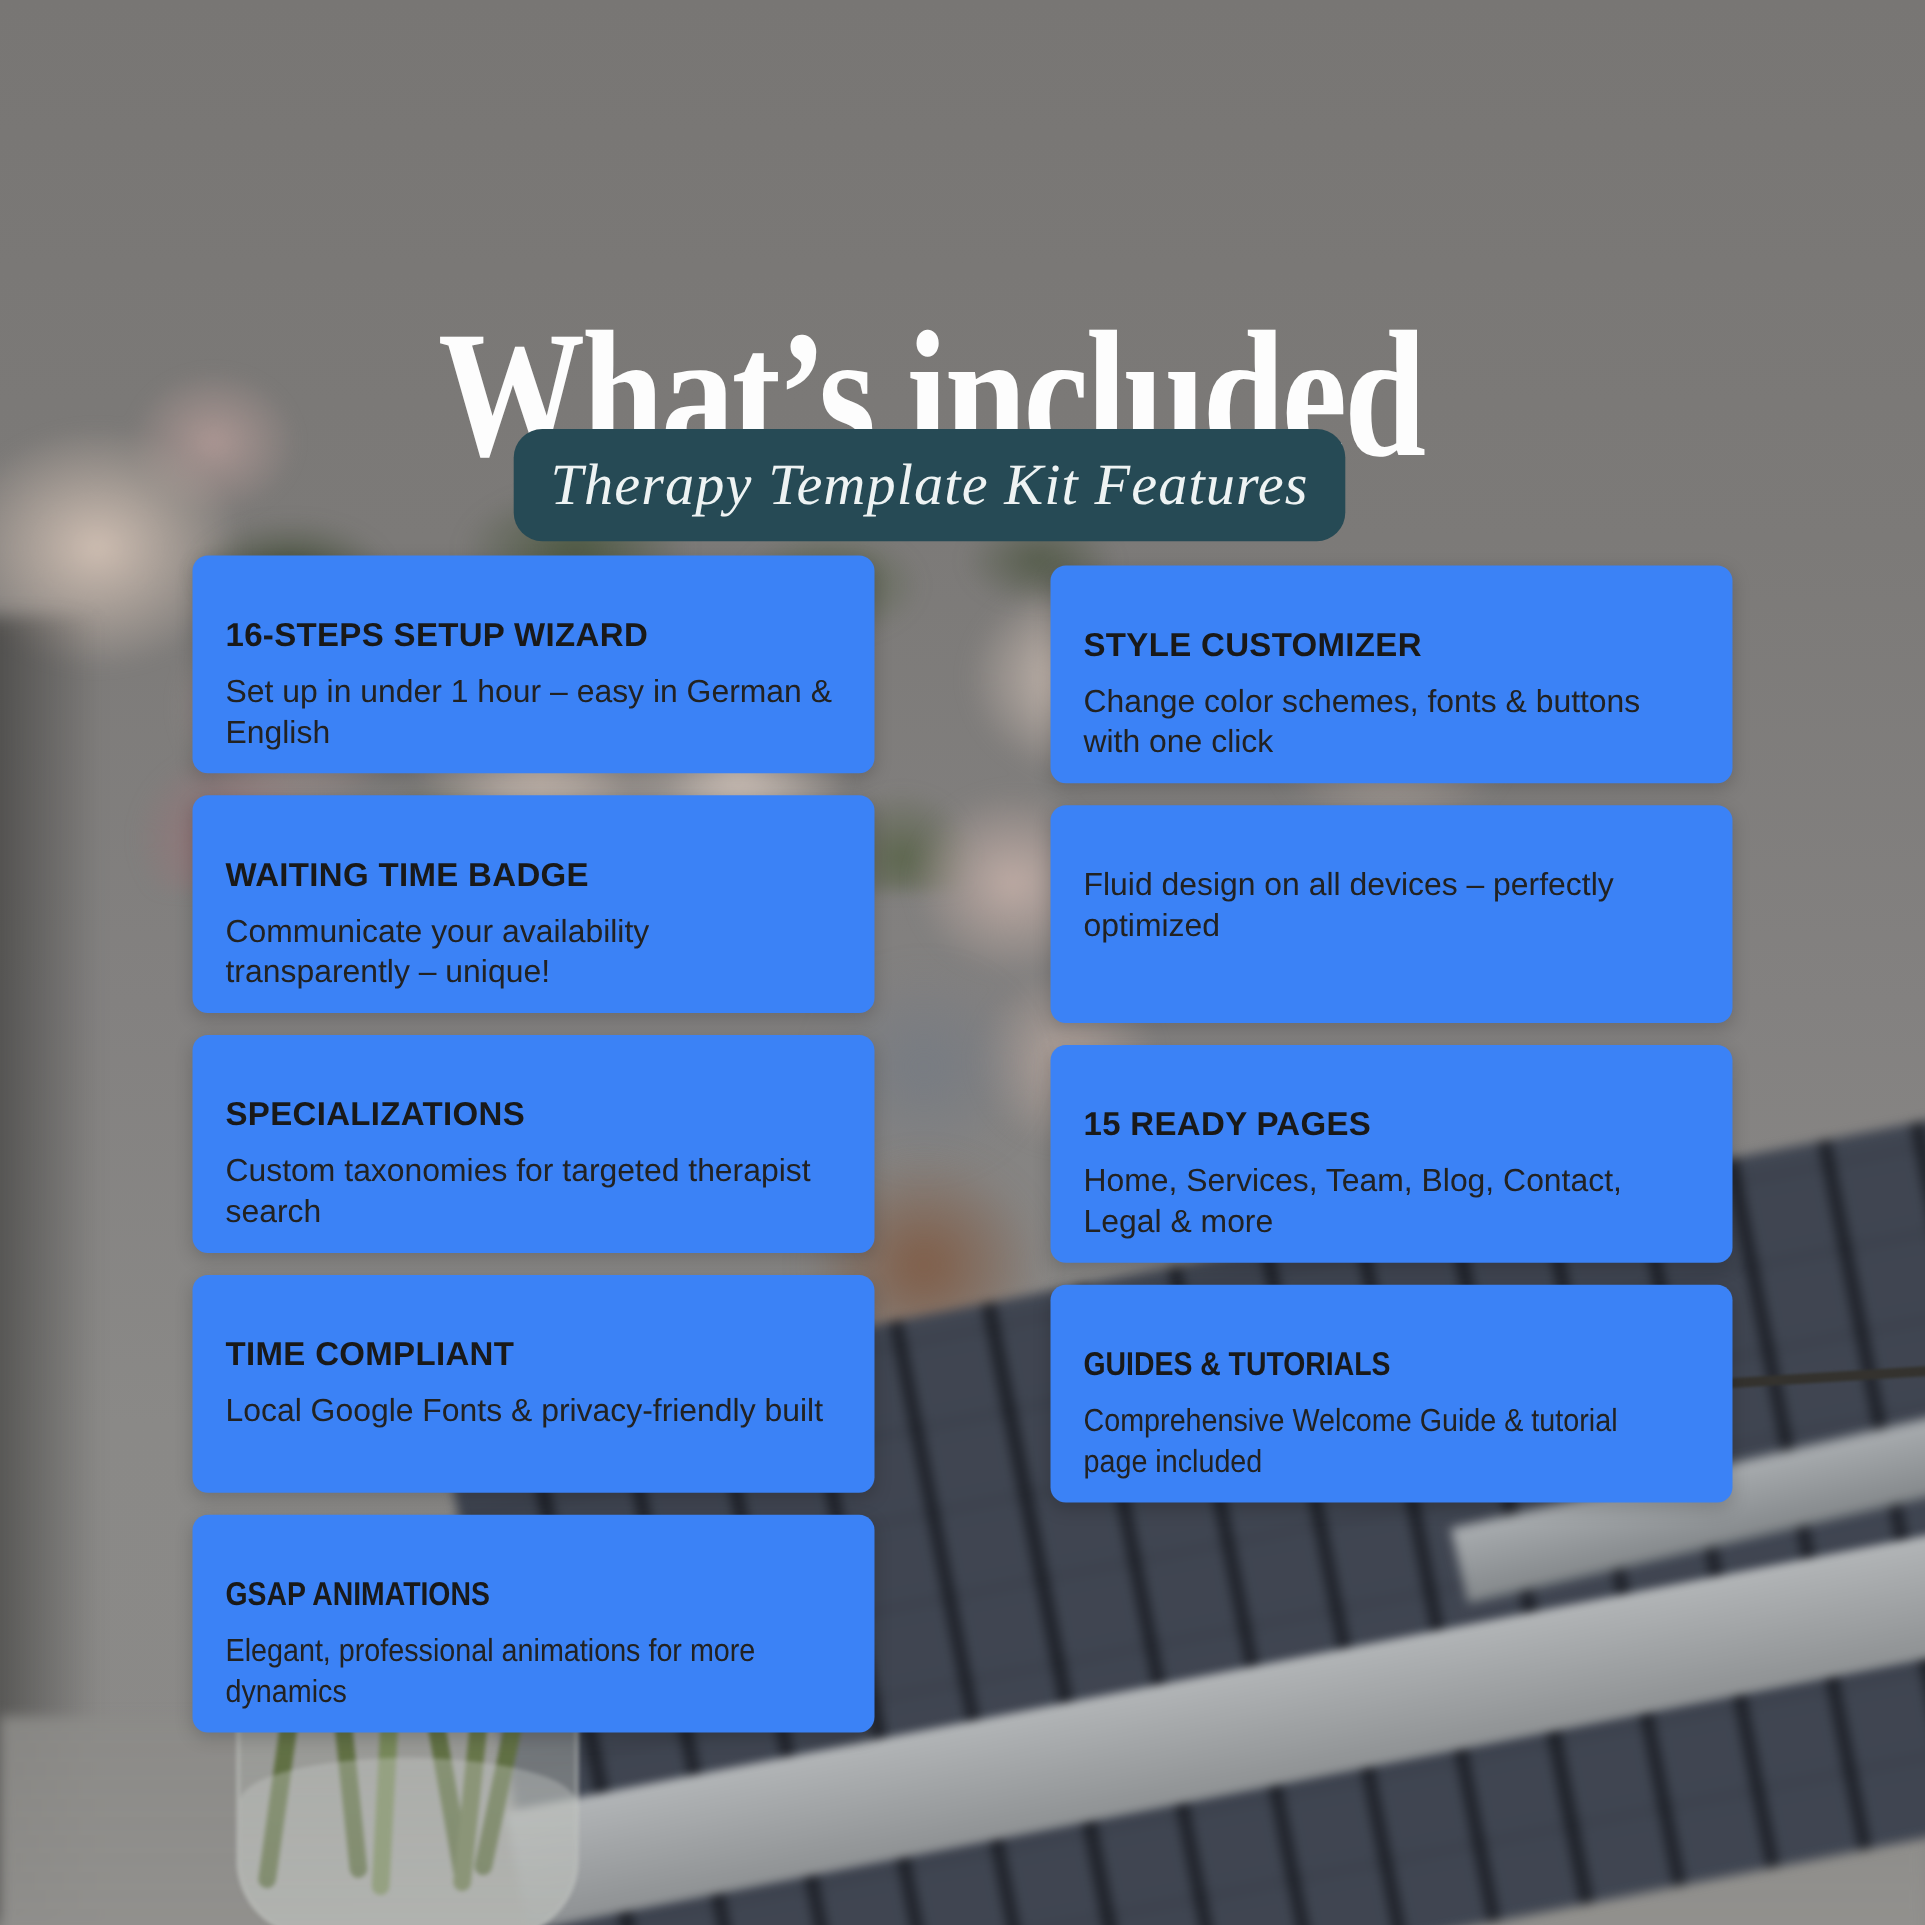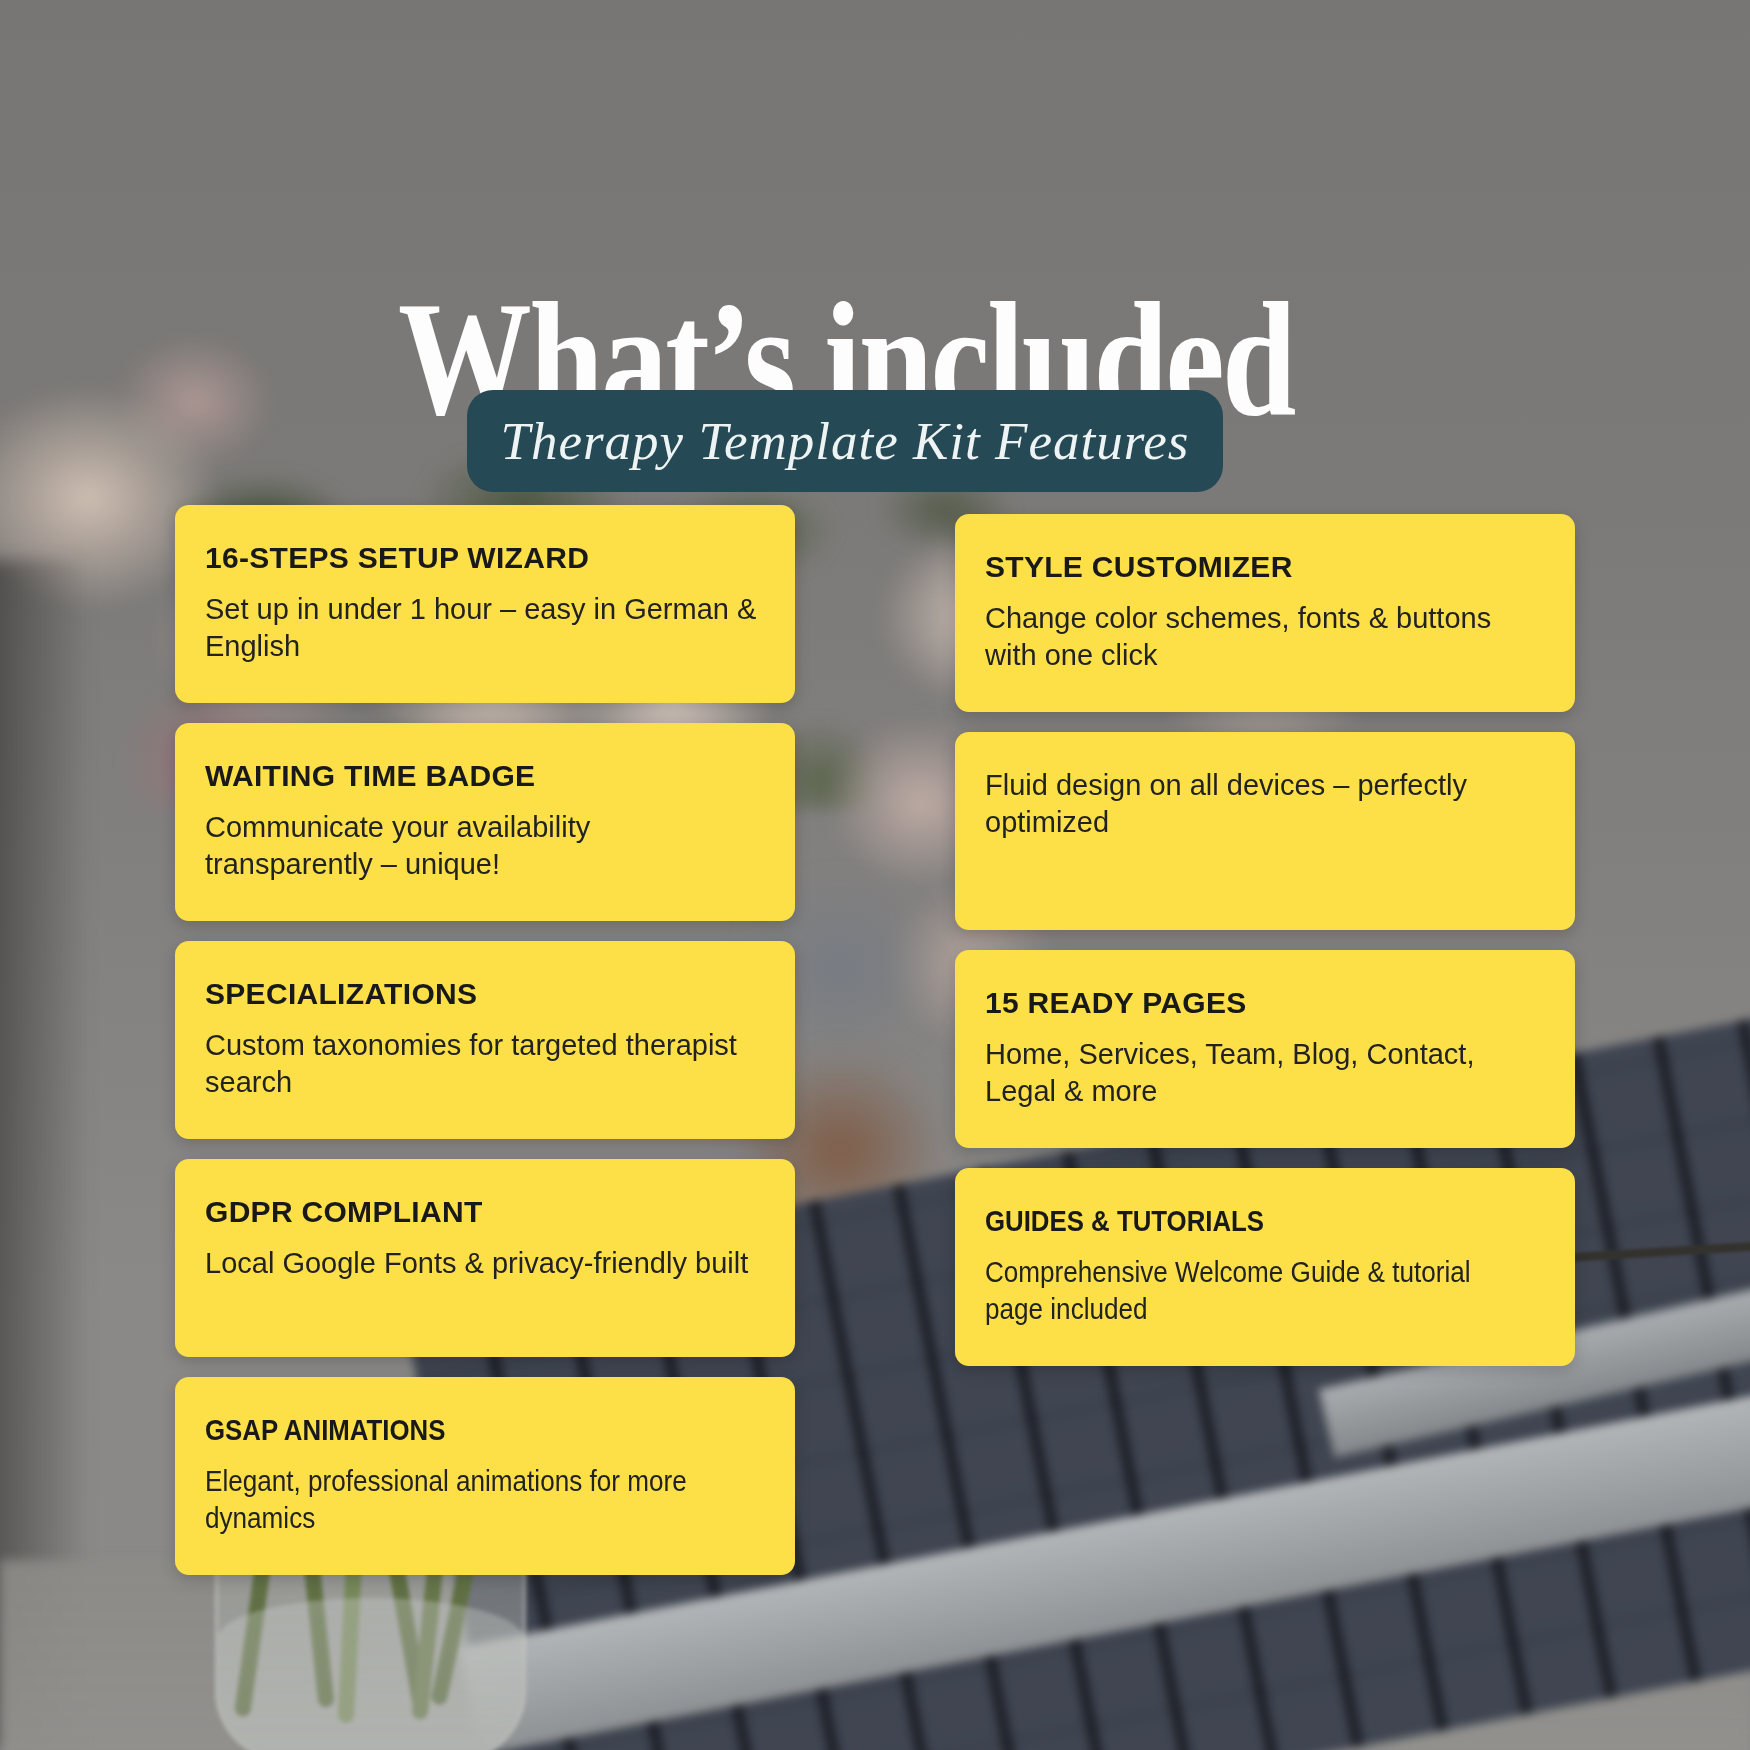--- a/index.html
+++ b/index.html
@@ -72,22 +72,22 @@
   .content{position:absolute;inset:0;z-index:2;}
   .page-title{position:absolute;top:178px;left:0;width:1692px;text-align:center;
     font-family:"Liberation Serif",serif;font-weight:700;color:#fdfdfd;font-size:152px;line-height:1.05;}
   .page-title span{display:inline-block;transform:scale(.88,1.08);letter-spacing:-3px;}
   .badge{position:absolute;left:467px;top:390px;width:756px;height:102px;border-radius:26px;
     display:flex;align-items:center;justify-content:center;
     font-family:"Liberation Serif",serif;font-style:italic;font-size:53px;color:#eef3f3;letter-spacing:1px;}
   .grid{position:absolute;left:175px;top:505px;width:1400px;display:flex;gap:160px;}
   .col{width:620px;display:flex;flex-direction:column;gap:20px;}
   .col--right{transform:translateY(9px);}
-  .card{height:198px;background:#fde047;border-radius:14px;box-sizing:border-box;
-    padding:35px 30px 0 30px;box-shadow:0 5px 16px rgba(0,0,0,.18);}
+  .card{height:198px;background:#3b82f6;border-radius:14px;box-sizing:border-box;
+    padding:55px 30px 0 30px;box-shadow:0 5px 16px rgba(0,0,0,.18);}
   .card-title{font-weight:700;font-size:30px;line-height:1.2;letter-spacing:.3px;color:#191919;margin-bottom:15px;}
   .card-desc{font-size:29px;line-height:1.28;color:#222222;max-width:565px;}
   .card--condensed .card-title{transform:scaleX(.86);transform-origin:left top;letter-spacing:0;}
   .card--condensed .card-desc{transform:scaleX(.9);transform-origin:left top;}
 </style>
 </head>
 <body>
 
 <div class="bg">
   <div class="roses-left"></div>
@@ -129,21 +129,21 @@
     <div class="card-title">WAITING TIME BADGE</div>
     <div class="card-desc">Communicate your availability transparently – unique!</div>
   </div>
 
   <div class="card">
     <div class="card-title">SPECIALIZATIONS</div>
     <div class="card-desc">Custom taxonomies for targeted therapist search</div>
   </div>
 
   <div class="card">
-    <div class="card-title">GDPR COMPLIANT</div>
+    <div class="card-title">TIME COMPLIANT</div>
     <div class="card-desc">Local Google Fonts &amp; privacy-friendly built</div>
   </div>
 
   <div class="card card--condensed">
     <div class="card-title">GSAP ANIMATIONS</div>
     <div class="card-desc">Elegant, professional animations for more dynamics</div>
   </div>
 </div>
     <div class="col col--right">
   <div class="card">

